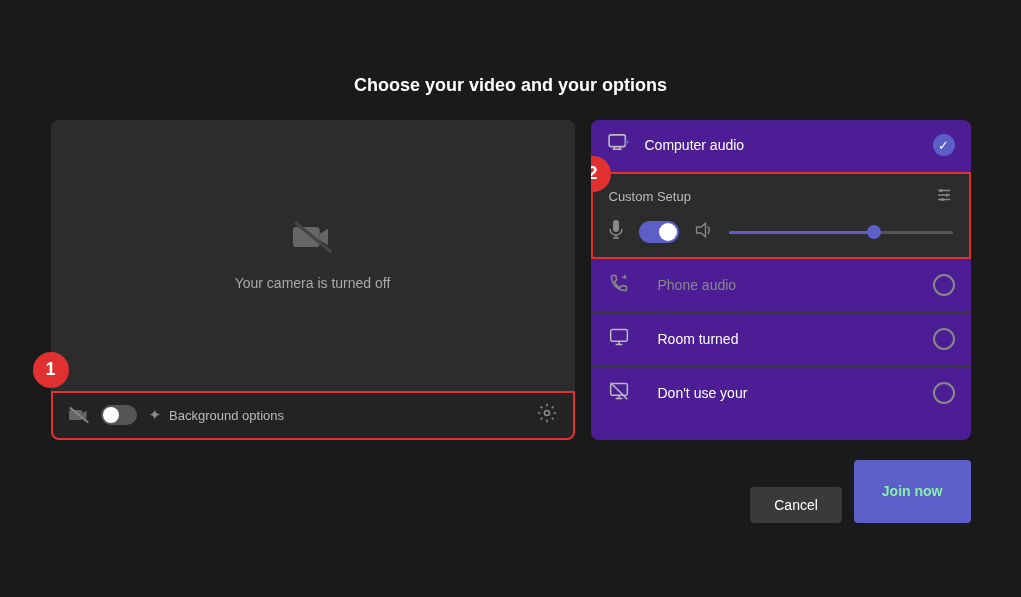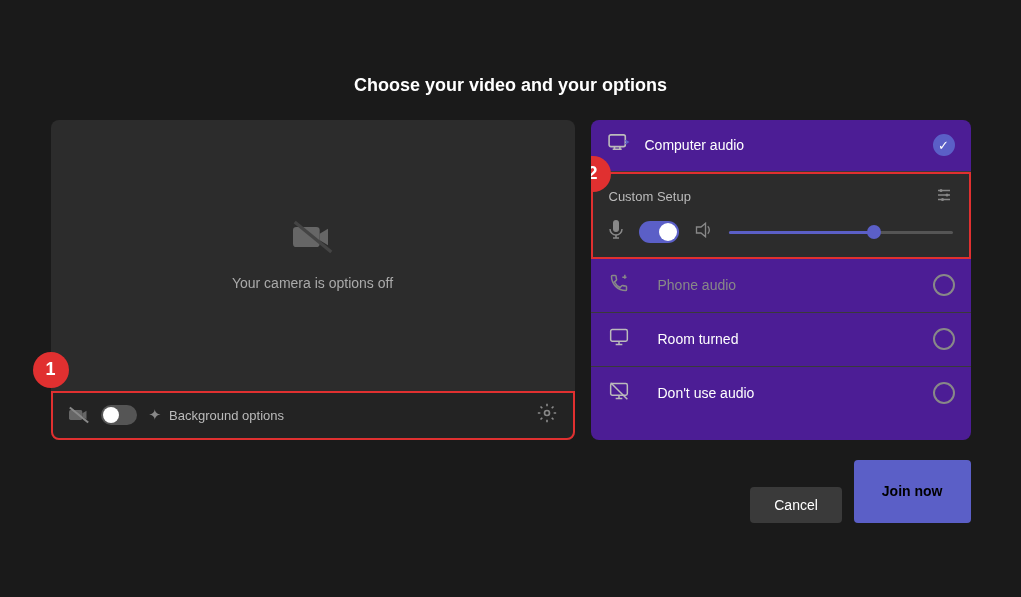--- a/index.html
+++ b/index.html
@@ -323,21 +323,21 @@
       border-radius: 4px;
       font-size: 14px;
       cursor: pointer;
       font-family: inherit;
       margin-top: 27px;
     }
 
     .btn-join {
       padding: 10px 28px;
       background: #5b5fc7;
-      color: #000000;
+      color: #86efac;
       border: none;
       border-radius: 4px;
       font-size: 14px;
       font-weight: 600;
       cursor: pointer;
       font-family: inherit;
     }
 
     .relative { position: relative; }
 
@@ -360,21 +360,21 @@
   <div class="video-panel relative">
     <div class="video-area">
 
       <div class="camera-off-icon">
         <svg width="40" height="36" viewBox="0 0 24 20" fill="none">
           <path d="M2 4h12a2 2 0 0 1 2 2v8a2 2 0 0 1-2 2H2a2 2 0 0 1-2-2V6a2 2 0 0 1 2-2z" fill="#666"></path>
           <path d="M16 8l5-3v10l-5-3V8z" fill="#666"></path>
           <line x1="1" y1="1" x2="23" y2="19" stroke="#444" stroke-width="2"></line>
         </svg>
       </div>
-      <div class="camera-off-text">Your camera is options off</div>
+      <div class="camera-off-text">Your camera is turned off</div>
     </div>
 
     <div class="video-bottom-bar">
 
       <div class="badge-1">1</div>
 
       <div class="camera-toggle-icon">
         <svg width="20" height="18" viewBox="0 0 24 20" fill="none">
           <path d="M2 4h12a2 2 0 0 1 2 2v8a2 2 0 0 1-2 2H2a2 2 0 0 1-2-2V6a2 2 0 0 1 2-2z" fill="#666"></path>
           <path d="M16 8l5-3v10l-5-3V8z" fill="#666"></path>
@@ -485,21 +485,21 @@
     </div>
 
     <div class="audio-option">
       <div class="audio-option-icon">
         <svg width="20" height="20" viewBox="0 0 24 24" fill="none" stroke="#bbb" stroke-width="1.8">
           <rect x="2" y="3" width="20" height="14" rx="2"></rect>
           <path d="M8 21h8M12 17v4"></path>
           <line x1="2" y1="2" x2="22" y2="22" stroke="#bbb"></line>
         </svg>
       </div>
-      <div class="audio-option-label">Don't use audio</div>
+      <div class="audio-option-label">Don't use your</div>
       <div class="audio-check"></div>
     </div>
 
   </div>
 </div>
 
 <div class="bottom-buttons">
   <button class="btn-cancel">Cancel</button>
   <button class="btn-join">Join now</button>
 </div>

